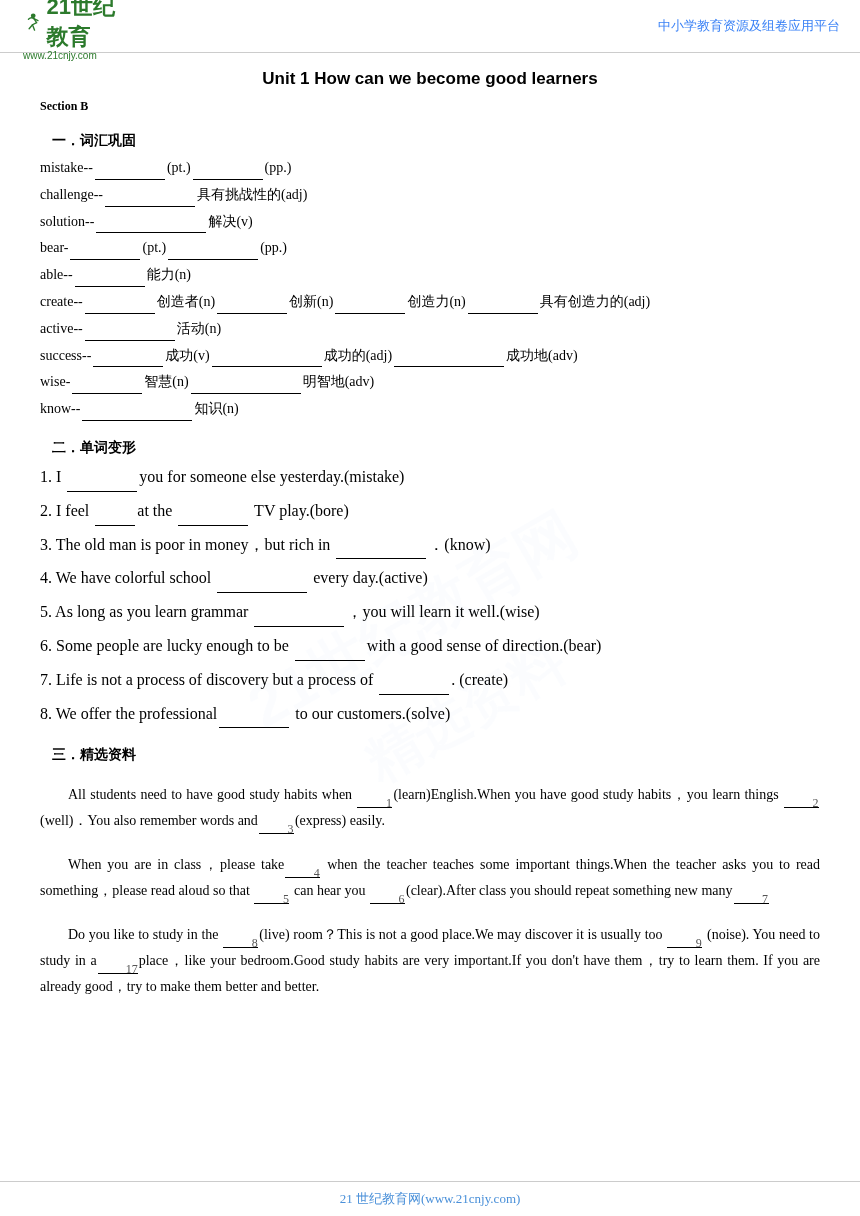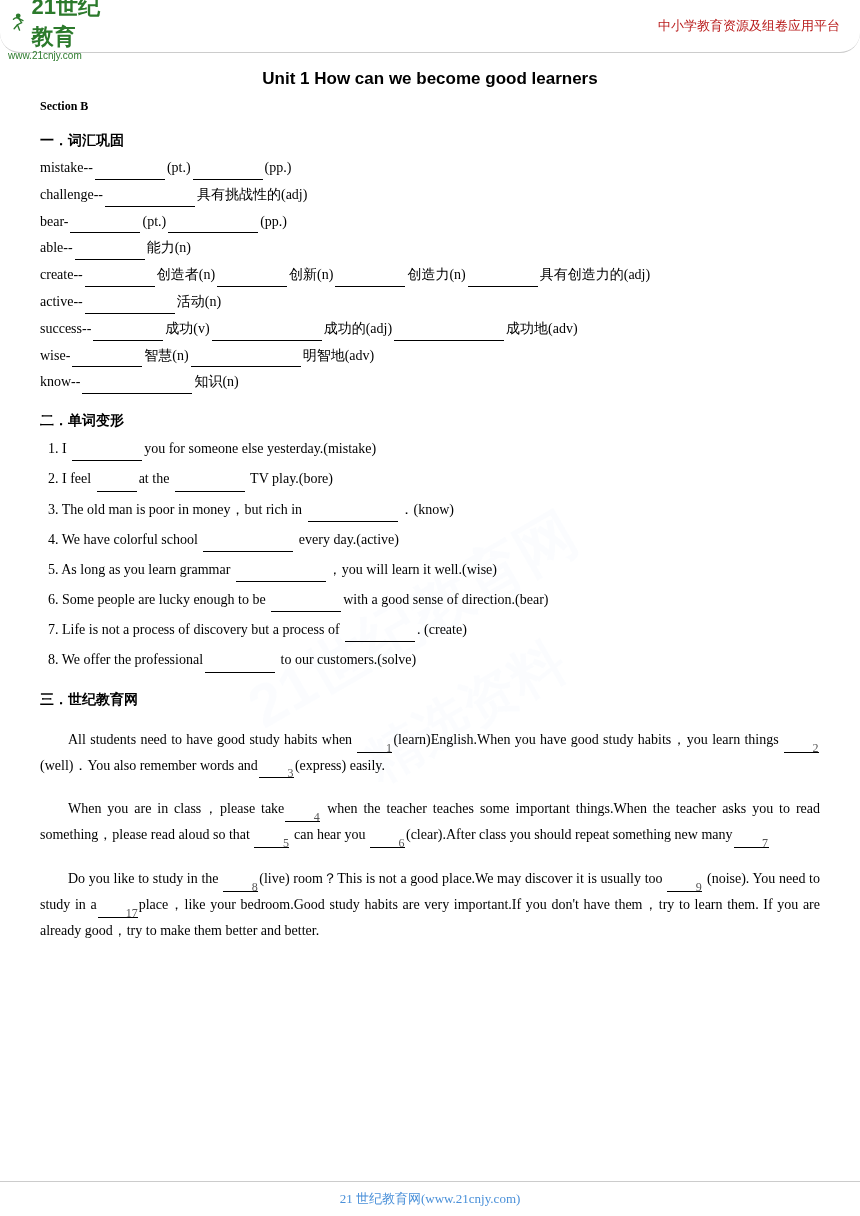--- a/index.html
+++ b/index.html
@@ -17,23 +17,22 @@
       min-height: 1216px;
       background: #fff;
       padding: 0;
       position: relative;
     }
     
     .header {
       display: flex;
       align-items: center;
       justify-content: space-between;
-      padding: 8px 20px 8px 8px;
+      padding: 8px 20px 8px 23px;
       border-bottom: 1px solid #ccc;
-      border-radius: 20px;
     }
     .logo-area {
       display: flex;
       align-items: center;
       gap: 4px;
     }
     .logo-img {
       width: 100px;
       height: 36px;
       display: flex;
@@ -57,64 +56,64 @@
       font-family: Arial, sans-serif;
     }
     .logo-url {
       font-size: 10px;
       color: #2c7a2c;
       font-family: Arial, sans-serif;
       margin-top: -2px;
     }
     .header-right {
       font-size: 13px;
-      color: #b91c1c;
+      color: #3b82f6;
     }
     
     .content {
       padding: 16px 40px 60px 40px;
     }
     .main-title {
       text-align: center;
       font-size: 17px;
       font-weight: bold;
       margin-bottom: 10px;
       font-family: "SimHei", Arial, sans-serif;
     }
     .section-header {
       font-size: 12px;
       font-weight: bold;
       margin-bottom: 18px;
     }
     .sub-section {
       font-size: 14px;
       font-weight: bold;
-      margin: 10px 0 6px 0;
+      margin: 10px 0 6px 12px;
       color: #000;
     }
     .vocab-row {
       margin: 3px 0;
       font-size: 14px;
       line-height: 1.7;
     }
     .blank {
       display: inline-block;
       border-bottom: 1px solid #000;
       min-width: 60px;
       height: 16px;
       vertical-align: bottom;
       margin: 0 2px;
     }
     .blank-sm { min-width: 40px; }
     .blank-md { min-width: 70px; }
     .blank-lg { min-width: 90px; }
     .blank-xl { min-width: 110px; }
     .exercise-row {
-      margin: 5px 8px;
-      font-size: 14px;
+      margin: 5px 0;
+      font-size: 16px;
       line-height: 1.8;
     }
     .section-divider {
       margin: 14px 0 8px 0;
     }
     
     .watermark {
       position: absolute;
       top: 200px;
       left: 100px;
@@ -201,20 +200,23 @@
     <div class="section-divider">
       <div class="sub-section">一．词汇巩固</div>
 
       <div class="vocab-row">
         mistake--<span class="blank blank-md"></span>(pt.)<span class="blank blank-md"></span>(pp.)
       </div>
       <div class="vocab-row">
         challenge--<span class="blank blank-lg"></span>具有挑战性的(adj)
       </div>
       <div class="vocab-row">
+        solution--<span class="blank blank-xl"></span>解决(v)
+      </div>
+      <div class="vocab-row">
         bear-<span class="blank blank-md"></span>(pt.)<span class="blank blank-lg"></span>(pp.)
       </div>
       <div class="vocab-row">
         able--<span class="blank blank-md"></span>能力(n)
       </div>
       <div class="vocab-row">
         create--<span class="blank blank-md"></span>创造者(n)<span class="blank blank-md"></span>创新(n)<span class="blank blank-md"></span>创造力(n)<span class="blank blank-md"></span>具有创造力的(adj)
       </div>
       <div class="vocab-row">
         active--<span class="blank blank-lg"></span>活动(n)
@@ -253,21 +255,21 @@
       </div>
       <div class="exercise-row">
         7. Life is not a process of discovery but a process of <span class="blank blank-md"></span>. (create)
       </div>
       <div class="exercise-row">
         8. We offer the professional<span class="blank blank-md"></span> to our customers.(solve)
       </div>
     </div>
 
     <div class="section-divider" style="margin-top:18px;">
-      <div class="sub-section">三．世纪教育网</div>
+      <div class="sub-section">三．精选资料</div>
 
       <div class="passage-para">
         All students need to have good study habits when <span class="num-blank">1</span>(learn)English.When you have good study habits，you learn things <span class="num-blank">2</span> (well)．You also remember words and<span class="num-blank">3</span>(express) easily.
       </div>
 
       <div class="passage-para">
         When you are in class，please take<span class="num-blank">4</span> when the teacher teaches some important things.When the teacher asks you to read something，please read aloud so that <span class="num-blank">5</span> can hear you <span class="num-blank">6</span>(clear).After class you should repeat something new many<span class="num-blank">7</span>
       </div>
 
       <div class="passage-para">

